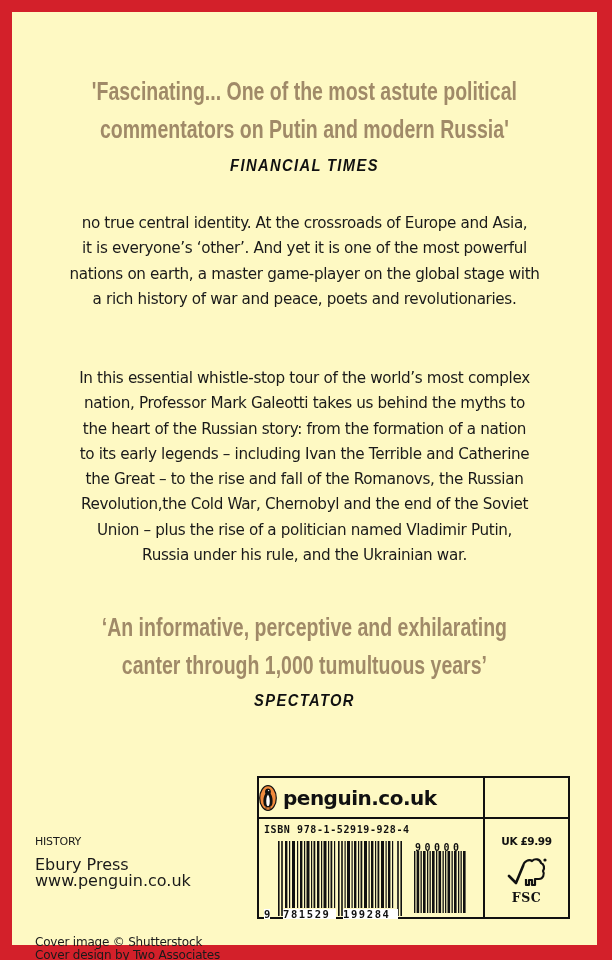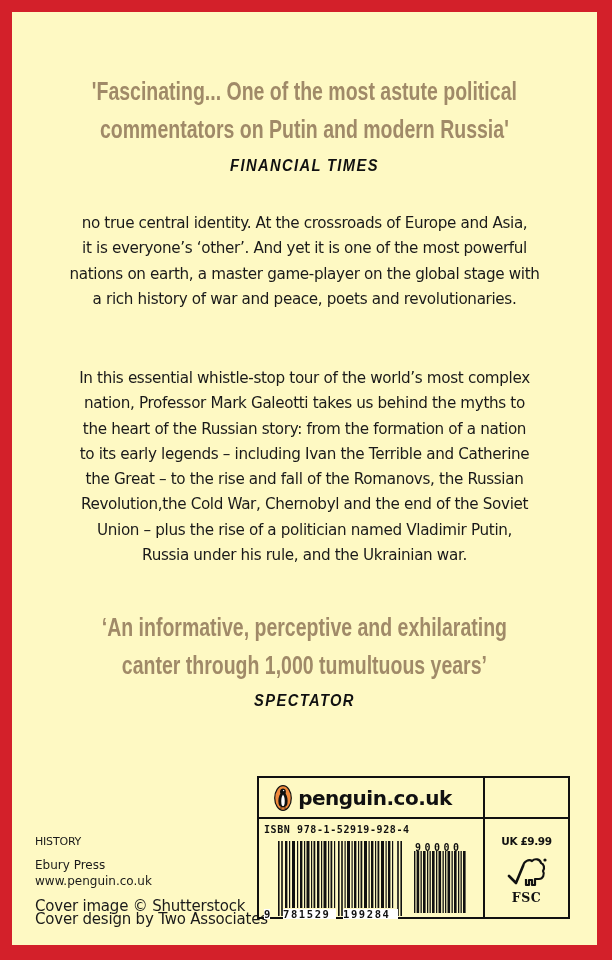--- a/index.html
+++ b/index.html
@@ -6,26 +6,26 @@
   body { width: 612px; height: 960px; overflow: hidden; background: #d3202a; position: relative; font-family: "Liberation Sans", sans-serif; }
   .page { position: absolute; left: 12px; top: 12px; width: 585px; height: 933px; background: #fef9c3; }
   .abs { position: absolute; }
   .quote { position: absolute; left: 0; width: 585px; text-align: center; color: #a08a68; font-family: "Liberation Sans", sans-serif; font-weight: bold; font-size: 25px; line-height: 38px; transform: scaleX(0.78); transform-origin: 292px 0; letter-spacing: 0px; }
   .quote-line { display: block; white-space: nowrap; }
   .source { position: absolute; left: 0; width: 585px; text-align: center; color: #111; font-family: "Liberation Sans", sans-serif; font-weight: bold; font-style: italic; font-size: 16px; letter-spacing: 1.5px; transform: scaleX(0.92); transform-origin: 292px 0; }
   .body-para { position: absolute; left: 0; width: 585px; text-align: center; color: #1a1a1a; font-family: "DejaVu Sans", sans-serif; font-size: 15.2px; line-height: 25.3px; letter-spacing: -0.35px; }
   .body-line { display: block; white-space: nowrap; }
   .bottom-left { position: absolute; left: 23px; color: #1a1a1a; font-family: "DejaVu Sans", sans-serif; }
   .cat { top: 823px; font-size: 11px; letter-spacing: -0.2px; }
-  .pub { top: 845px; font-size: 12px; line-height: 16px; }
-  .credits { top: 888px; font-size: 15px; line-height 12px; line-height: 12.5px; letter-spacing: -0.2px; }
+  .pub { top: 845px; font-size: 16px; line-height: 16px; }
+  .credits { top: 924px; font-size: 12px; line-height 12px; line-height: 12.5px; letter-spacing: -0.2px; }
   .box { position: absolute; left: 245px; top: 764px; width: 313px; height: 143px; border: 2px solid #111; box-sizing: border-box; }
   .box .hdiv { position: absolute; left: 0; top: 39px; width: 100%; height: 2px; background: #111; }
   .box .vdiv { position: absolute; left: 224px; top: 0; width: 2px; height: 100%; background: #111; }
-  .penguin-area { position: absolute; left: 0; top: 0; width: 208px; height: 39px; display: flex; align-items: center; justify-content: center; }
+  .penguin-area { position: absolute; left: 0; top: 0; width: 208px; height: 39px; display: flex; align-items: center; }
   .penguin-text { font-family: "DejaVu Sans", sans-serif; font-weight: bold; font-size: 20px; color: #111; margin-left: 6px; letter-spacing: -0.5px; }
   .price { position: absolute; left: 226px; top: 0; width: 83px; height: 39px; display: flex; align-items: center; justify-content: center; font-family: "DejaVu Sans", sans-serif; font-size: 10.5px; font-weight: bold; letter-spacing: -0.4px; color: #111; margin-top: 43px; }
   .isbn { position: absolute; left: 5px; top: 46px; font-family: "DejaVu Sans Mono", monospace; font-weight: bold; font-size: 10px; letter-spacing: 0.6px; color: #111; }
   .barcode { position: absolute; left: 19px; top: 63px; width: 124px; height: 75px; }
   .addon { position: absolute; left: 155px; top: 73px; width: 52px; height: 62px; }
   .fsc { position: absolute; left: 226px; top: 41px; width: 83px; height: 122px; display: flex; align-items: center; justify-content: center; }
 </style>
 </head>
 <body>
 

